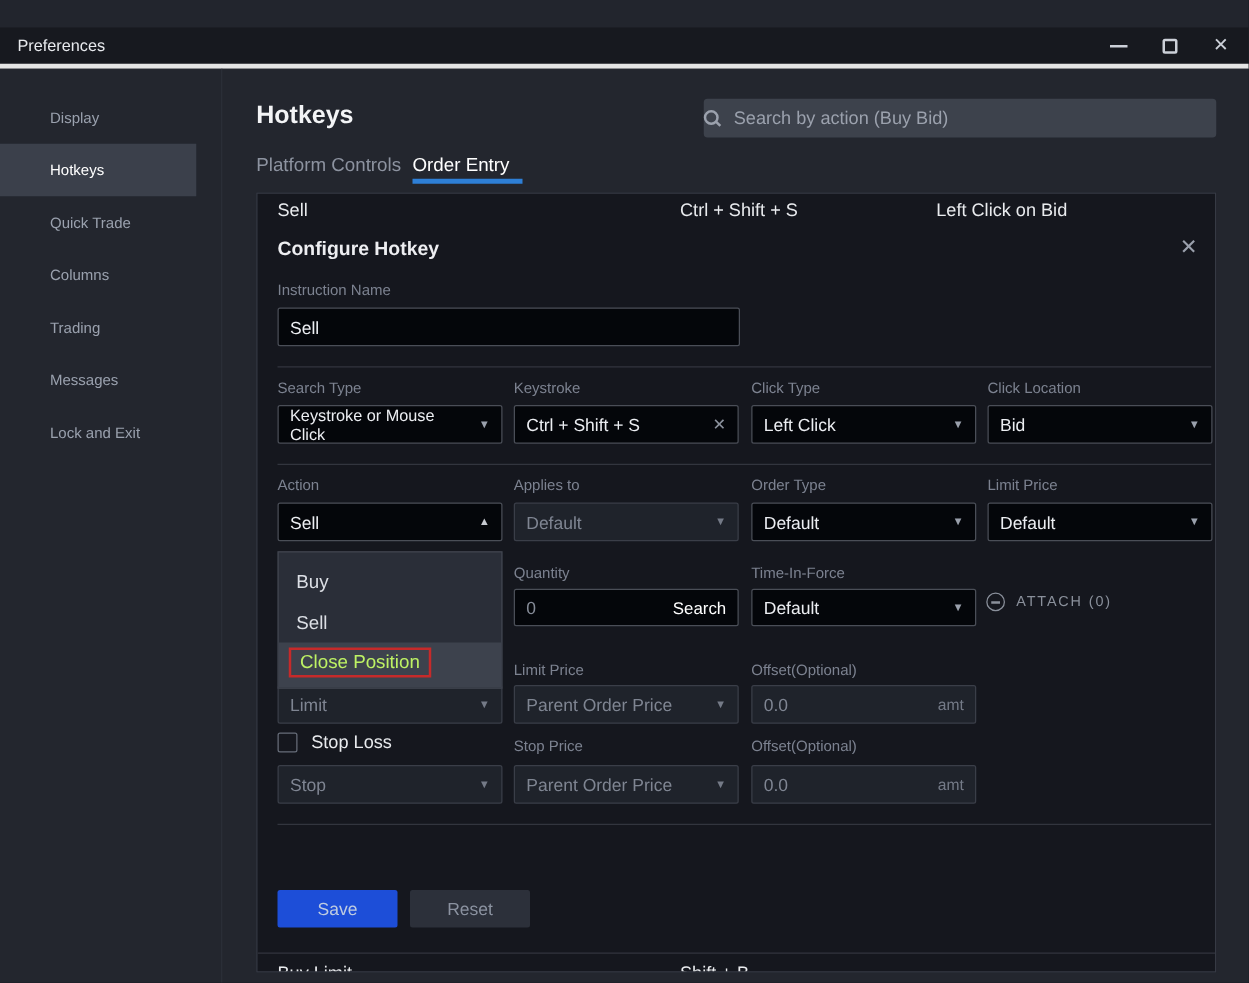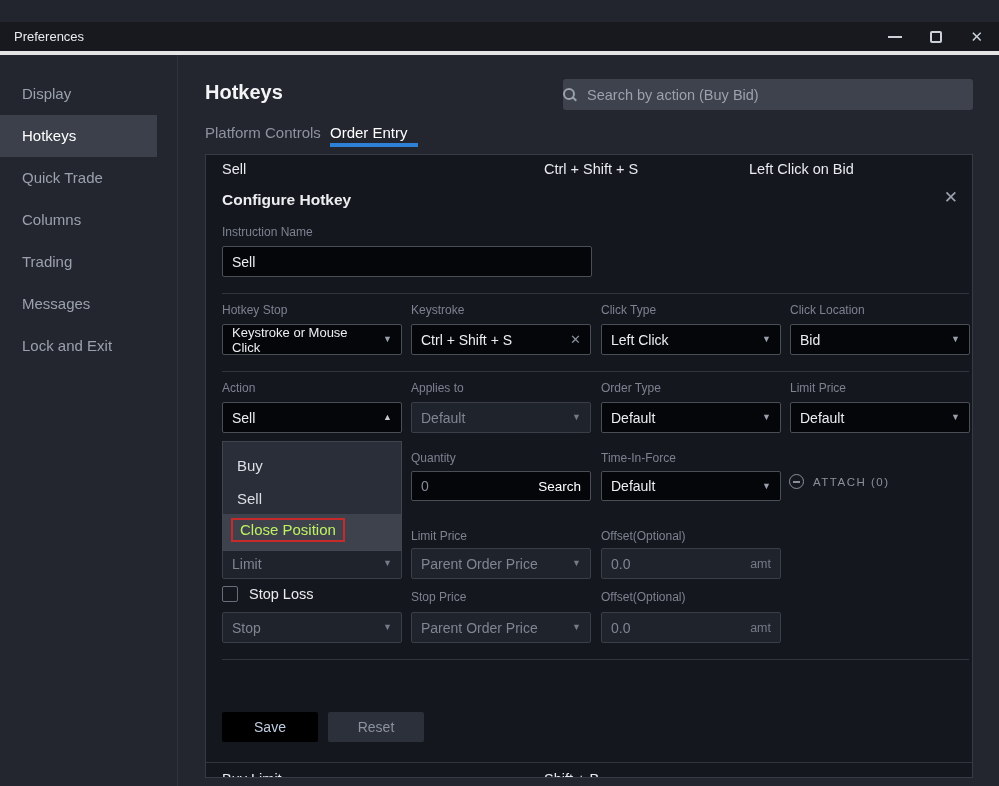--- a/index.html
+++ b/index.html
@@ -19,22 +19,22 @@
   .win-min { width:14px; height:2px; background:#ccd0d8; }
   .win-max { width:12px; height:12px; border:2px solid #ccd0d8; border-radius:2px; }
   .win-close { font-size:15px; color:#ccd0d8; line-height:1; }
   
   .app { display:flex; height:752px; }
   .sidebar {
     width:178px; background:#23262e; border-right:1px solid #2e323b;
     padding-top:18px; flex:0 0 auto;
   }
   .side-item {
-    height:42px; line-height:42px; padding-left:22px;
-    font-size:15px; color:#9aa1ae; cursor:default;
+    height:42px; line-height:42px; padding-left:40px;
+    font-size:12px; color:#9aa1ae; cursor:default;
   }
   .side-item.selected { background:#3b404b; color:#ffffff; margin-right:20px; }
   .main { flex:1; position:relative; background:#23262e; }
   
   .page-title { position:absolute; left:27px; top:26px; font-size:20px; font-weight:600; color:#f3f4f6; }
   .searchbox {
     position:absolute; left:385px; top:24px; width:410px; height:31px;
     background:#3d424c; border-radius:3px; display:flex; align-items:center;
     padding:0 0; gap:10px;
   }
@@ -98,21 +98,21 @@
   .submit-box {
     position:absolute; left:16px; top:514px; width:738px; height:34px;
     border:1px solid #3b3f49; border-radius:2px;
     display:flex; align-items:center; gap:12px; padding-left:10px;
   }
   
   .btn {
     position:absolute; top:557px; width:96px; height:30px; border-radius:2px;
     display:flex; align-items:center; justify-content:center; font-size:14px; cursor:default;
   }
-  .btn-save { left:16px; background:#000000; color:#bfcce0; }
+  .btn-save { left:16px; background:#1d4ed8; color:#bfcce0; }
   .btn-reset { left:122px; background:#2c303a; color:#8b92a0; }
 </style>
 </head>
 <body>
 
 <div class="titlebar">
   <span class="title">Preferences</span>
   <div class="win-controls">
     <span class="win-min"></span>
     <span class="win-max"></span>
@@ -153,21 +153,21 @@
       <div class="cfg-title">Configure Hotkey</div>
       <div class="cfg-close">✕</div>
 
       <div class="lbl" style="left:16px; top:70px;">Instruction Name</div>
       <div class="fld" style="left:16px; top:91px; width:370px;">
         <span>Sell</span>
       </div>
 
       <div class="hr" style="top:138px;"></div>
 
-      <div class="lbl" style="left:16px; top:148px;">Hotkey Stop</div>
+      <div class="lbl" style="left:16px; top:148px;">Search Type</div>
       <div class="lbl" style="left:205px; top:148px;">Keystroke</div>
       <div class="lbl" style="left:395px; top:148px;">Click Type</div>
       <div class="lbl" style="left:584px; top:148px;">Click Location</div>
 
       <div class="fld" style="left:16px; top:169px; font-size:13px;">
         <span>Keystroke or Mouse Click</span>
         <span class="caret">▼</span>
       </div>
       <div class="fld" style="left:205px; top:169px;">
         <span>Ctrl + Shift + S</span>

